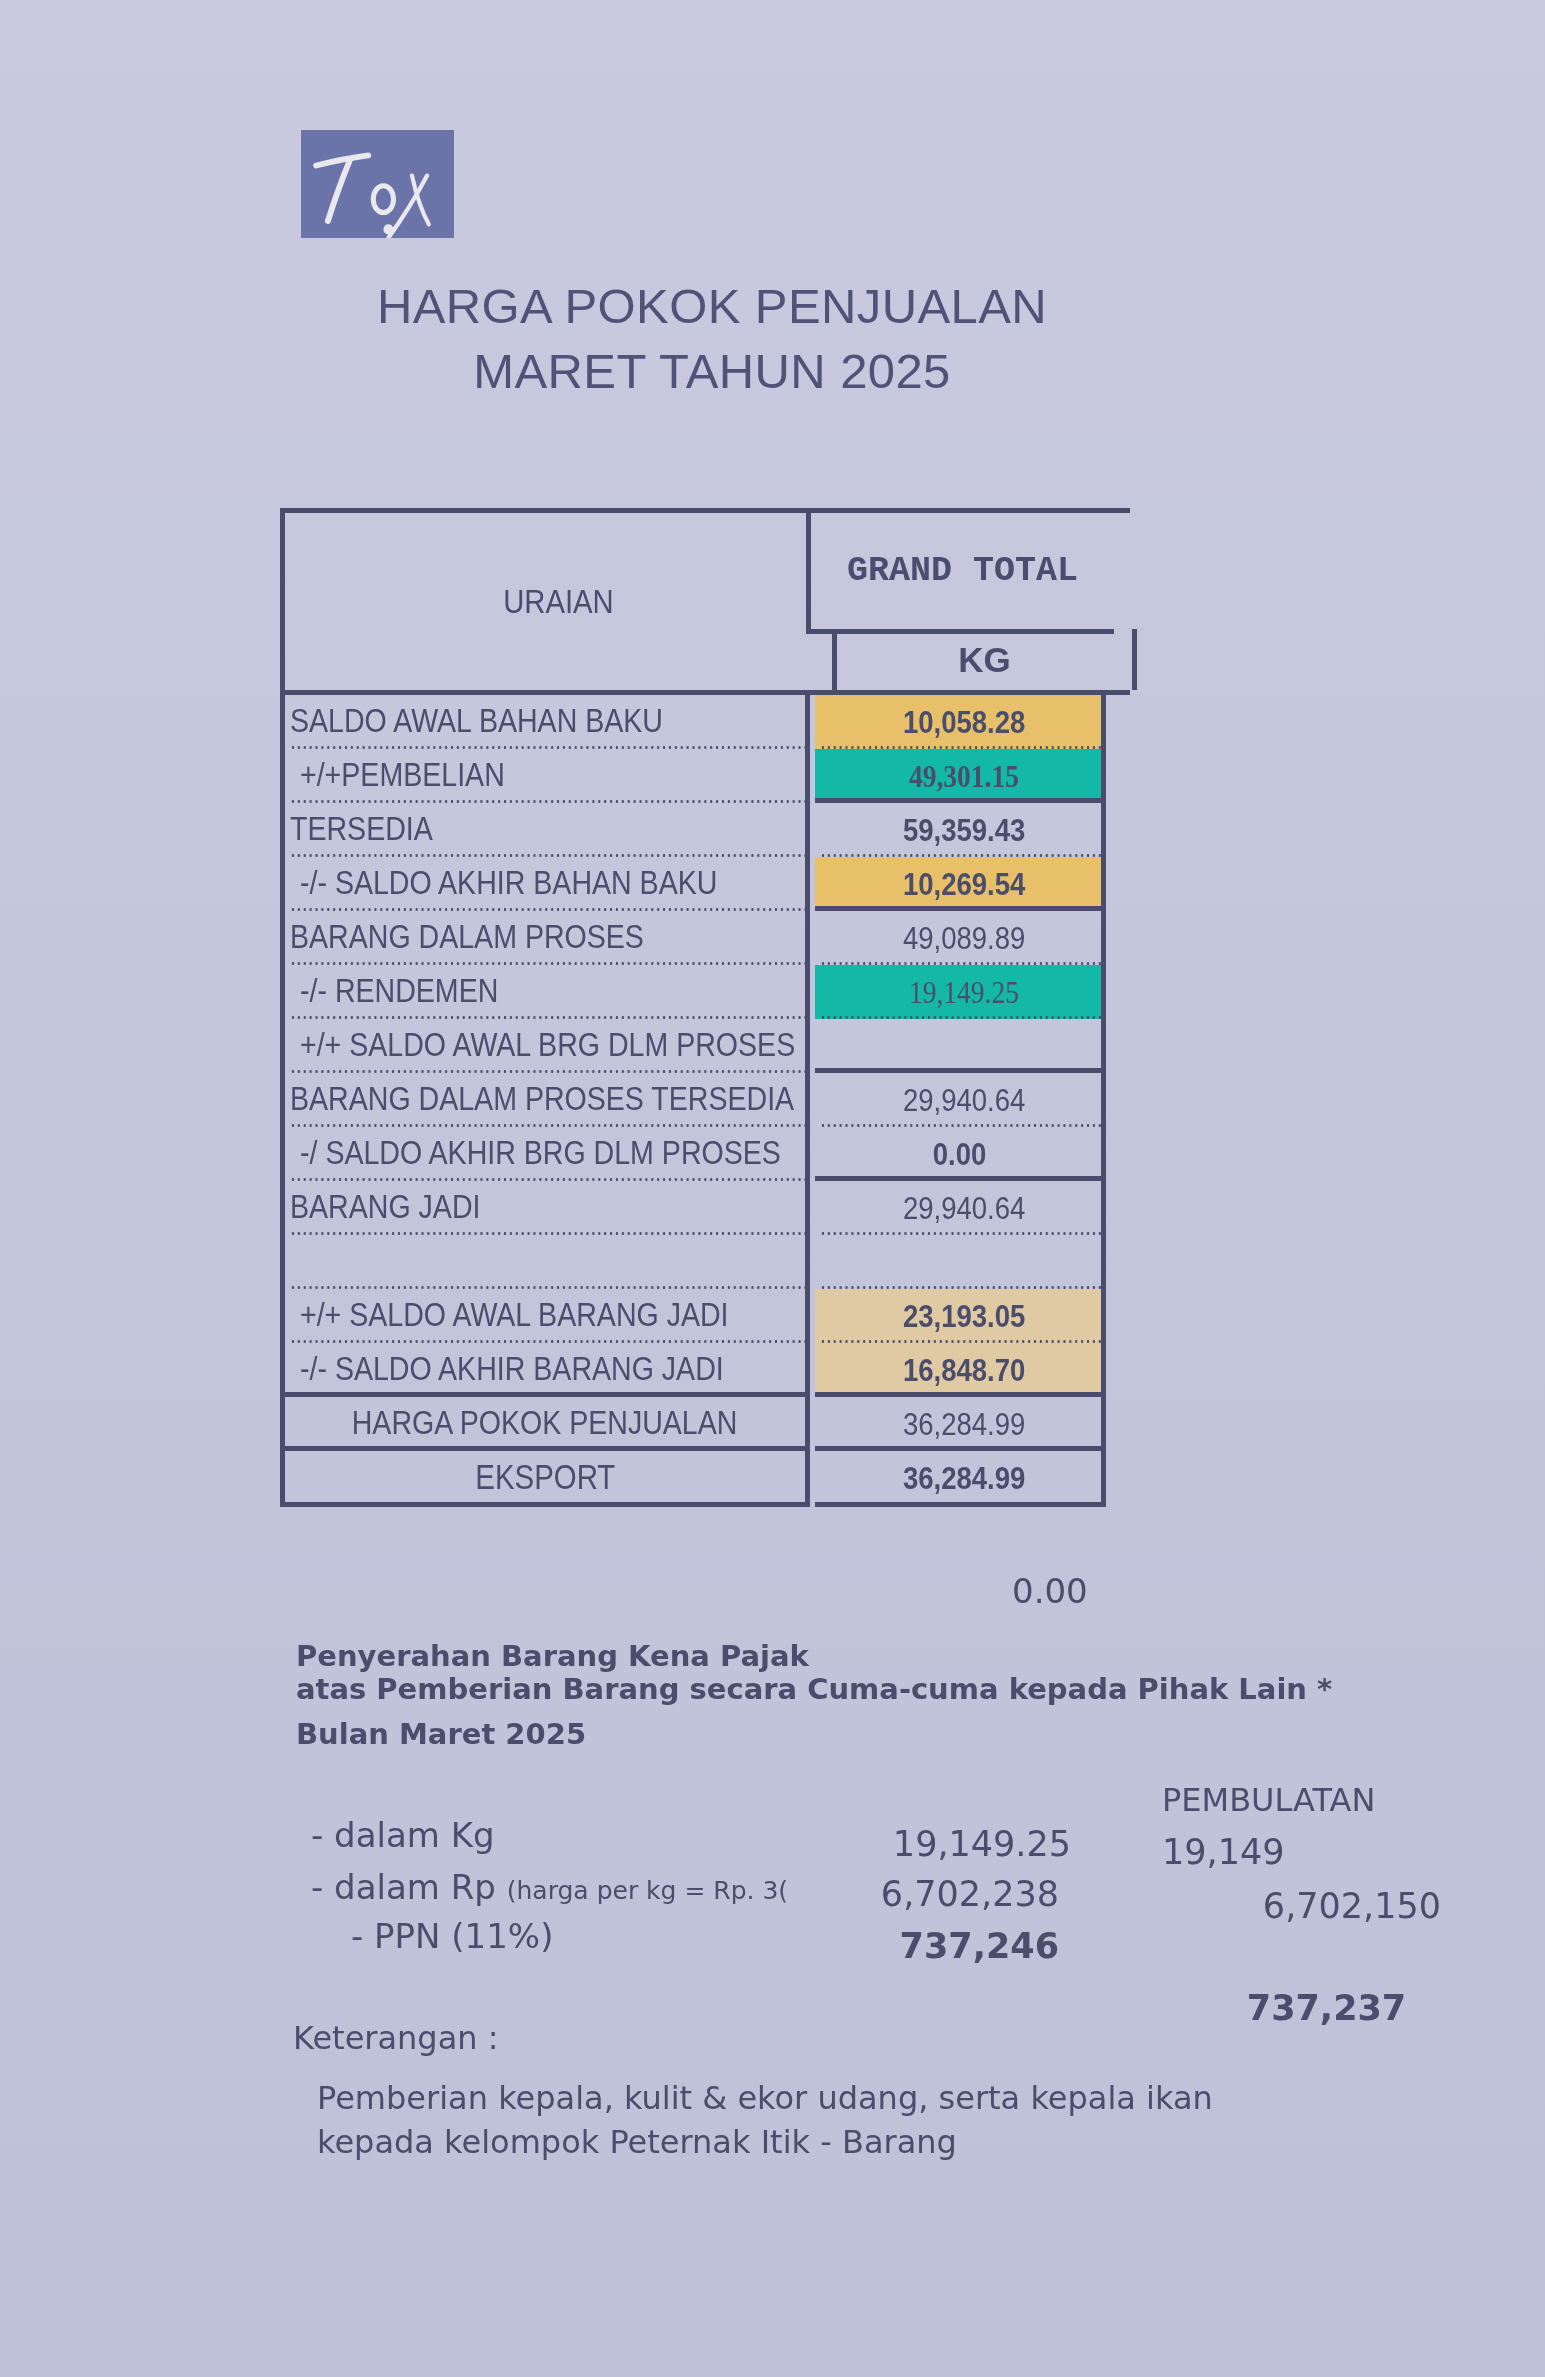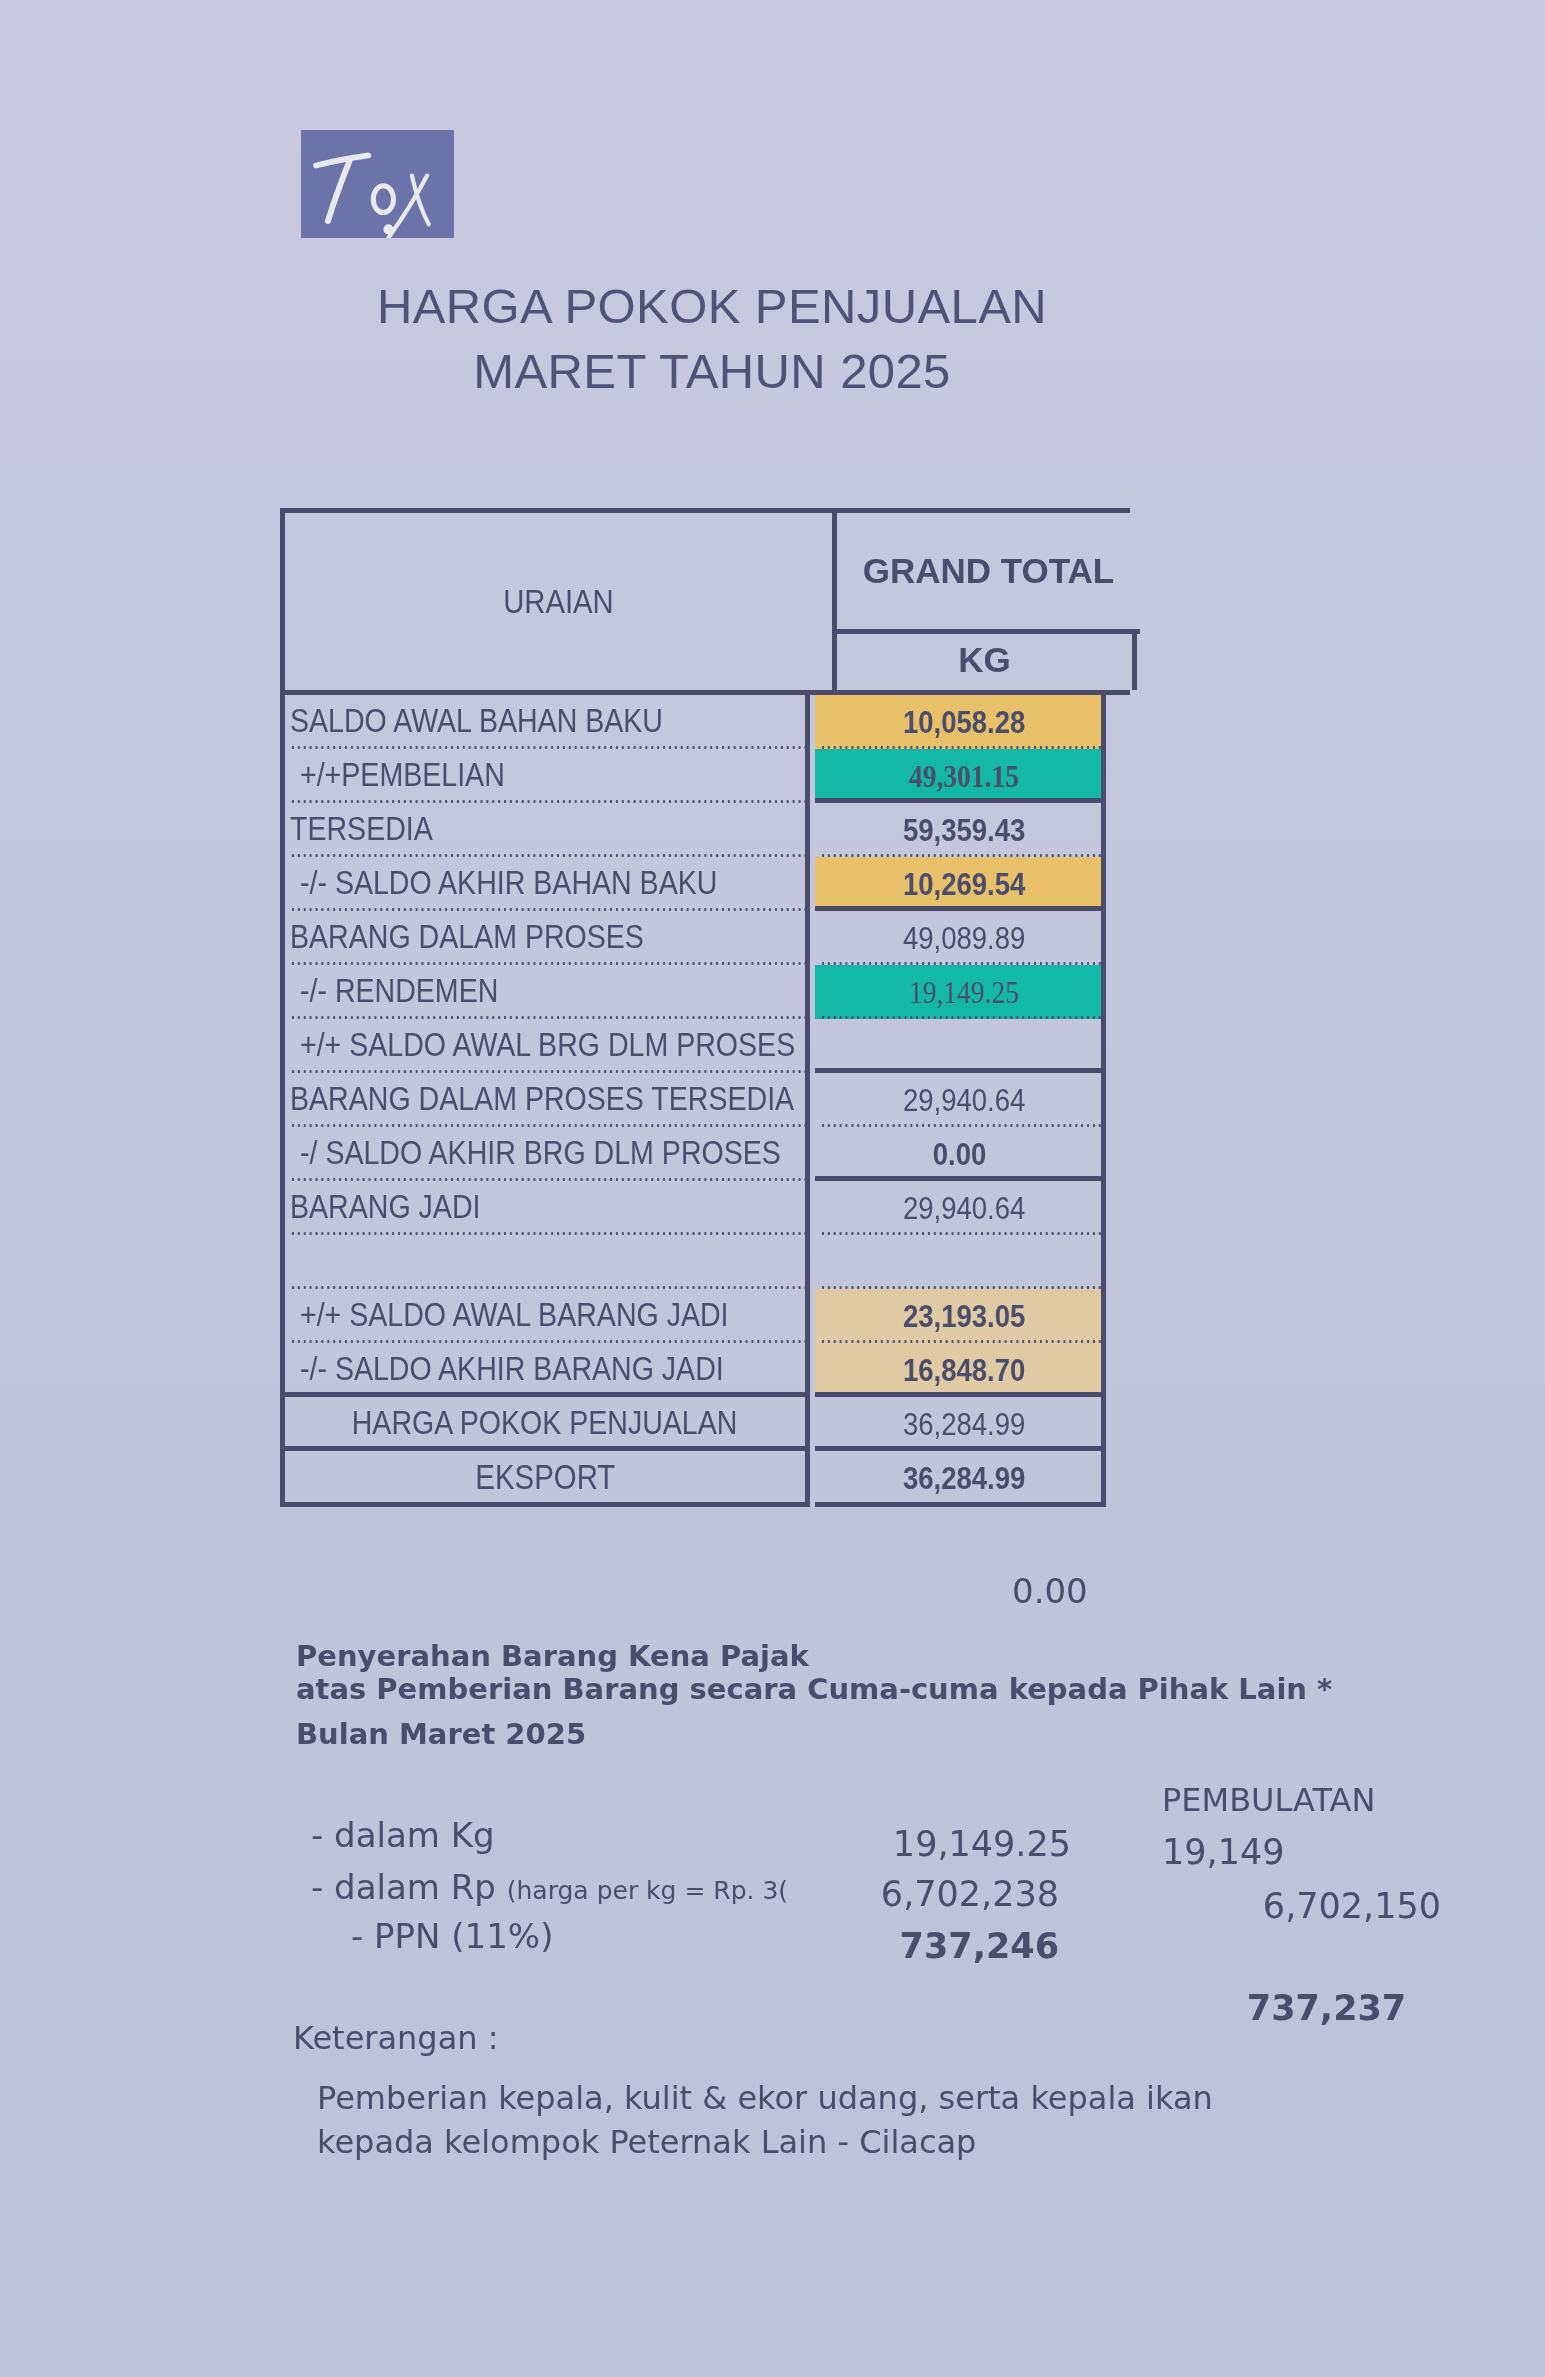--- a/index.html
+++ b/index.html
@@ -25,24 +25,24 @@
   .tbl {
     position:absolute; left:280px; top:508px; width:850px;
   }
   .hdr { position:relative; height:177px; border:5px solid #4a4c6c; border-right:none; border-bottom:5px solid #4a4c6c; }
   .hdr .uraian {
     position:absolute; left:0; top:0; width:547px; height:100%;
     display:flex; align-items:center; justify-content:center;
     font-size:34px; color:#4a4d6e; transform:scaleX(0.86);
   }
   .hdr .gt {
-    position:absolute; left:547px; top:0; width:303px; height:116px;
+    position:absolute; left:521px; top:0; width:303px; height:116px;
     border-left:5px solid #4a4c6c; border-bottom:5px solid #4a4c6c;
     display:flex; align-items:center; justify-content:center;
-    font-size:35px; font-weight:bold; color:#4a4d6e;
+    font-size:35px; font-weight:bold; color:#4a4d6e;font-family:Liberation Mono, monospace;
   }
   .hdr .kg {
     position:absolute; left:547px; top:116px; width:295px; height:61px;
     border-left:5px solid #4a4c6c; border-right:5px solid #4a4c6c;
     display:flex; align-items:center; justify-content:center;
     font-size:35px; font-weight:bold; color:#4a4d6e;
   }
   .row { position:relative; height:54px; }
   .row .lbl {
     position:absolute; left:0; top:0; width:530px; height:100%;
@@ -184,14 +184,14 @@
 </div>
 <div class="section num" style="left:842px; width:217px; top:1874px;">6,702,238</div>
 <div class="section num" style="left:1212px; width:229px; top:1886px;">6,702,150</div>
 
 <div class="section calc-lbl" style="top:1916px;margin-left:40px;">- PPN (11%)</div>
 <div class="section num" style="left:842px; width:217px; top:1926px; font-weight:bold;">737,246</div>
 <div class="section num" style="left:1212px; width:229px; top:1988px; font-weight:bold;text-align:center;">737,237</div>
 
 <div class="section note" style="left:293px; top:2019px;">Keterangan :</div>
 <div class="section note" style="left:317px; top:2079px;">Pemberian kepala, kulit &amp; ekor udang, serta kepala ikan</div>
-<div class="section note" style="left:317px; top:2123px;">kepada kelompok Peternak Lain - Cilacap</div>
+<div class="section note" style="left:317px; top:2123px;">kepada kelompok Peternak Itik - Barang</div>
 
 
 </body></html>

